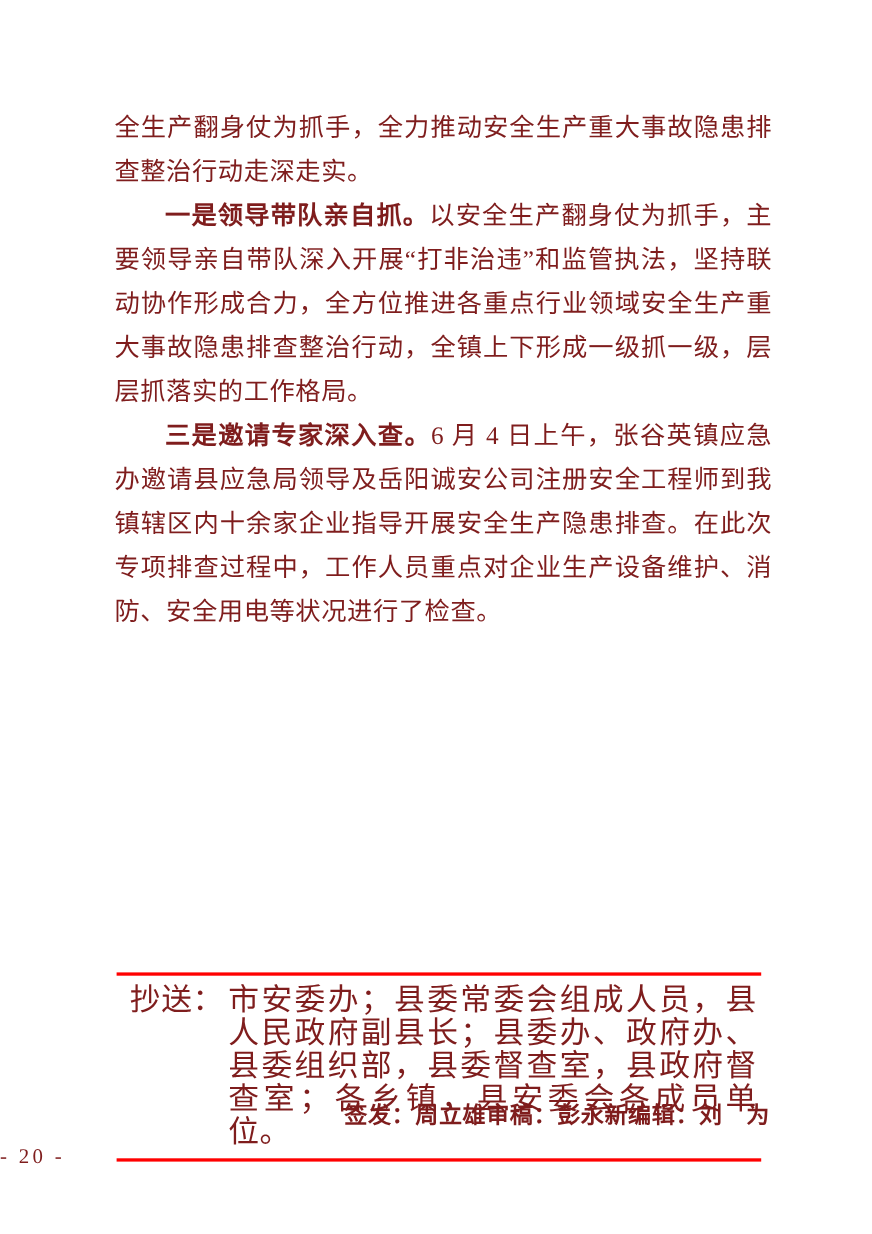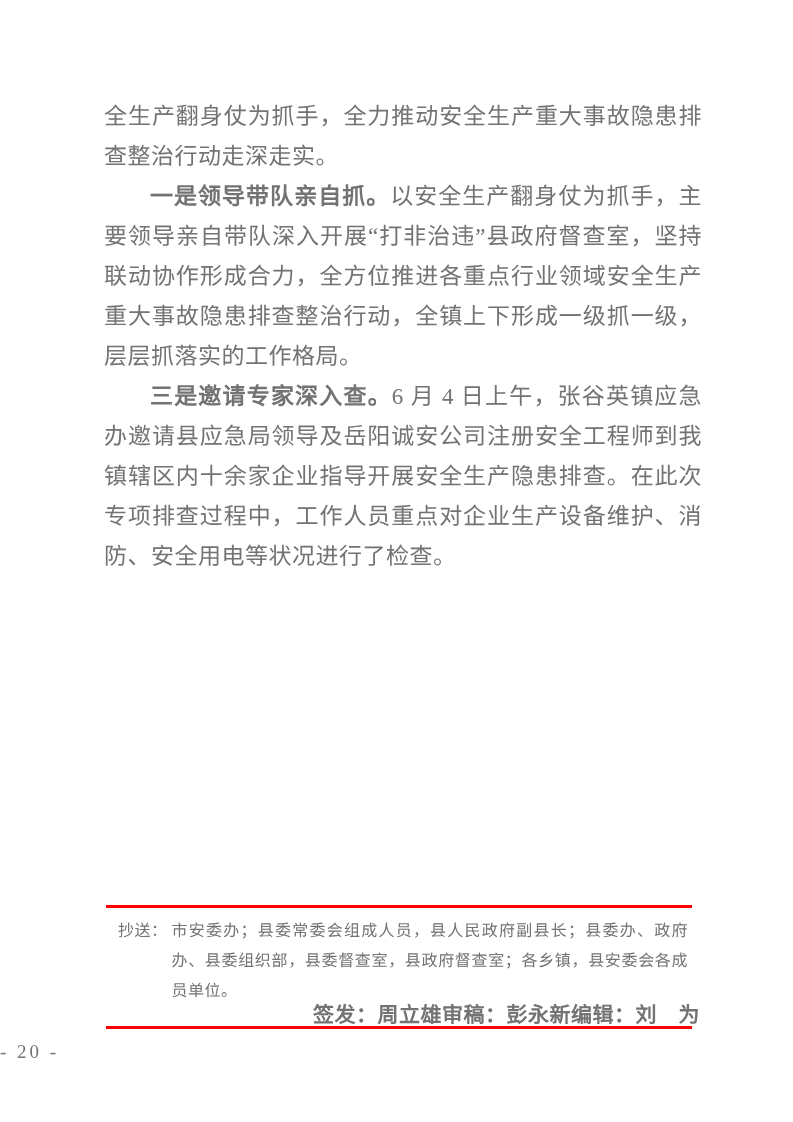--- a/index.html
+++ b/index.html
@@ -5,21 +5,21 @@
   html, body {
     margin: 0;
     padding: 0;
     background: #ffffff;
   }
   .page {
     position: relative;
     width: 793px;
     height: 1122px;
     background: #ffffff;
-    color: #737373;
+    color: #7f1d1d;
     font-family: "Liberation Serif", "DejaVu Serif", serif;
     overflow: hidden;
   }
   
   .body-text {
     position: absolute;
     left: 104px;
     top: 97px;
     width: 598px;
     font-size: 23px;
@@ -40,27 +40,26 @@
   }
   
   .cc-block {
     position: absolute;
     left: 106px;
     top: 884px;
     width: 586px;
     box-sizing: border-box;
     border-top: 3px solid #ff0000;
     border-bottom: 3px solid #ff0000;
-    padding: 8px 4px 20px 12px;
+    padding: 8px 4px 8px 12px;
     display: flex;
     align-items: flex-start;
-    font-size: 16px;
+    font-size: 28px;
     line-height: 30px;
     letter-spacing: 0.5px;
-    margin-top: 21px;
   }
   .cc-label {
     flex: 0 0 auto;
     white-space: nowrap;
     margin-right: 4px;
   }
   .cc-text {
     flex: 1 1 auto;
     text-align: justify;
     text-justify: inter-ideograph;
@@ -93,21 +92,21 @@
     font-family: "Liberation Serif", "DejaVu Serif", serif;
   }
 </style>
 </head>
 <body>
 
 <div class="page">
 
   <div class="body-text">
     <p><span class="lead"></span><span>全生产翻身仗为抓手，全力推动安全生产重大事故隐患排查整治行动走深走实。</span></p>
-    <p class="indented"><span class="lead">一是领导带队亲自抓。</span><span>以安全生产翻身仗为抓手，主要领导亲自带队深入开展“打非治违”县政府督查室，坚持联动协作形成合力，全方位推进各重点行业领域安全生产重大事故隐患排查整治行动，全镇上下形成一级抓一级，层层抓落实的工作格局。</span></p>
+    <p class="indented"><span class="lead">一是领导带队亲自抓。</span><span>以安全生产翻身仗为抓手，主要领导亲自带队深入开展“打非治违”和监管执法，坚持联动协作形成合力，全方位推进各重点行业领域安全生产重大事故隐患排查整治行动，全镇上下形成一级抓一级，层层抓落实的工作格局。</span></p>
     <p class="indented"><span class="lead">三是邀请专家深入查。</span><span>6 月 4 日上午，张谷英镇应急办邀请县应急局领导及岳阳诚安公司注册安全工程师到我镇辖区内十余家企业指导开展安全生产隐患排查。在此次专项排查过程中，工作人员重点对企业生产设备维护、消防、安全用电等状况进行了检查。</span></p>
   </div>
 
   <div class="cc-block" style="border-top-color: rgb(255, 0, 0); border-bottom-color: rgb(255, 0, 0);">
     <span class="cc-label">抄送：</span>
     <span class="cc-text">市安委办；县委常委会组成人员，县人民政府副县长；县委办、政府办、县委组织部，县委督查室，县政府督查室；各乡镇，县安委会各成员单位。</span>
   </div>
 
   <div class="credits">
     <span class="credit-item"><span>签发：</span><span>周立雄</span></span>

